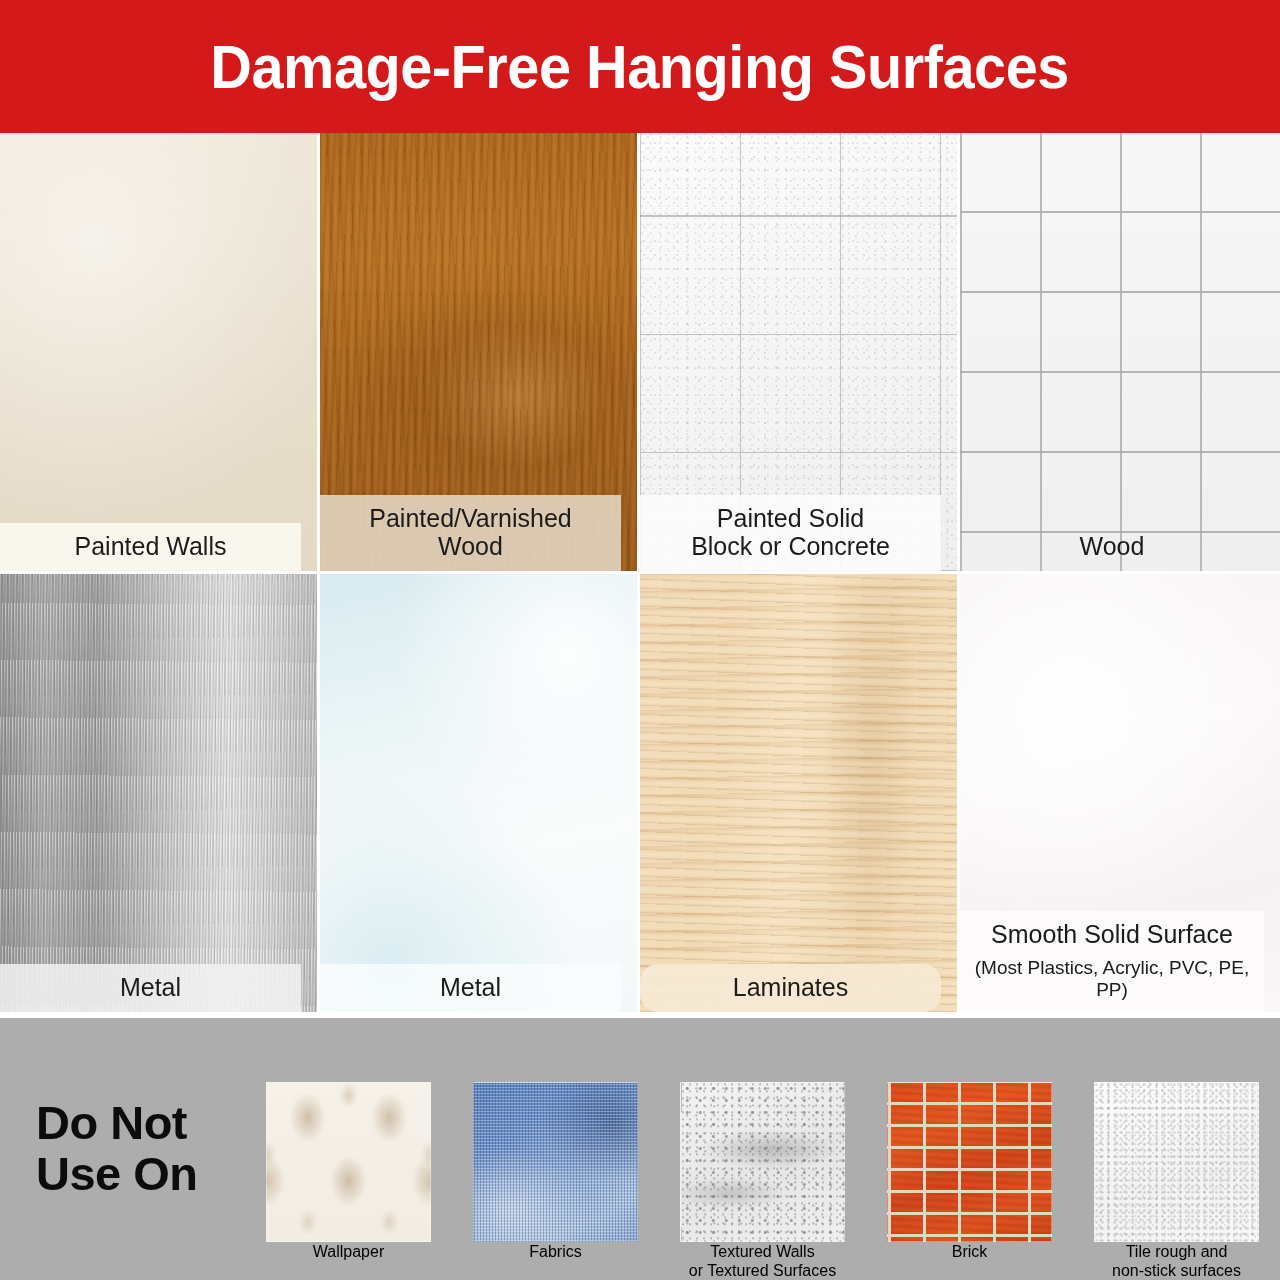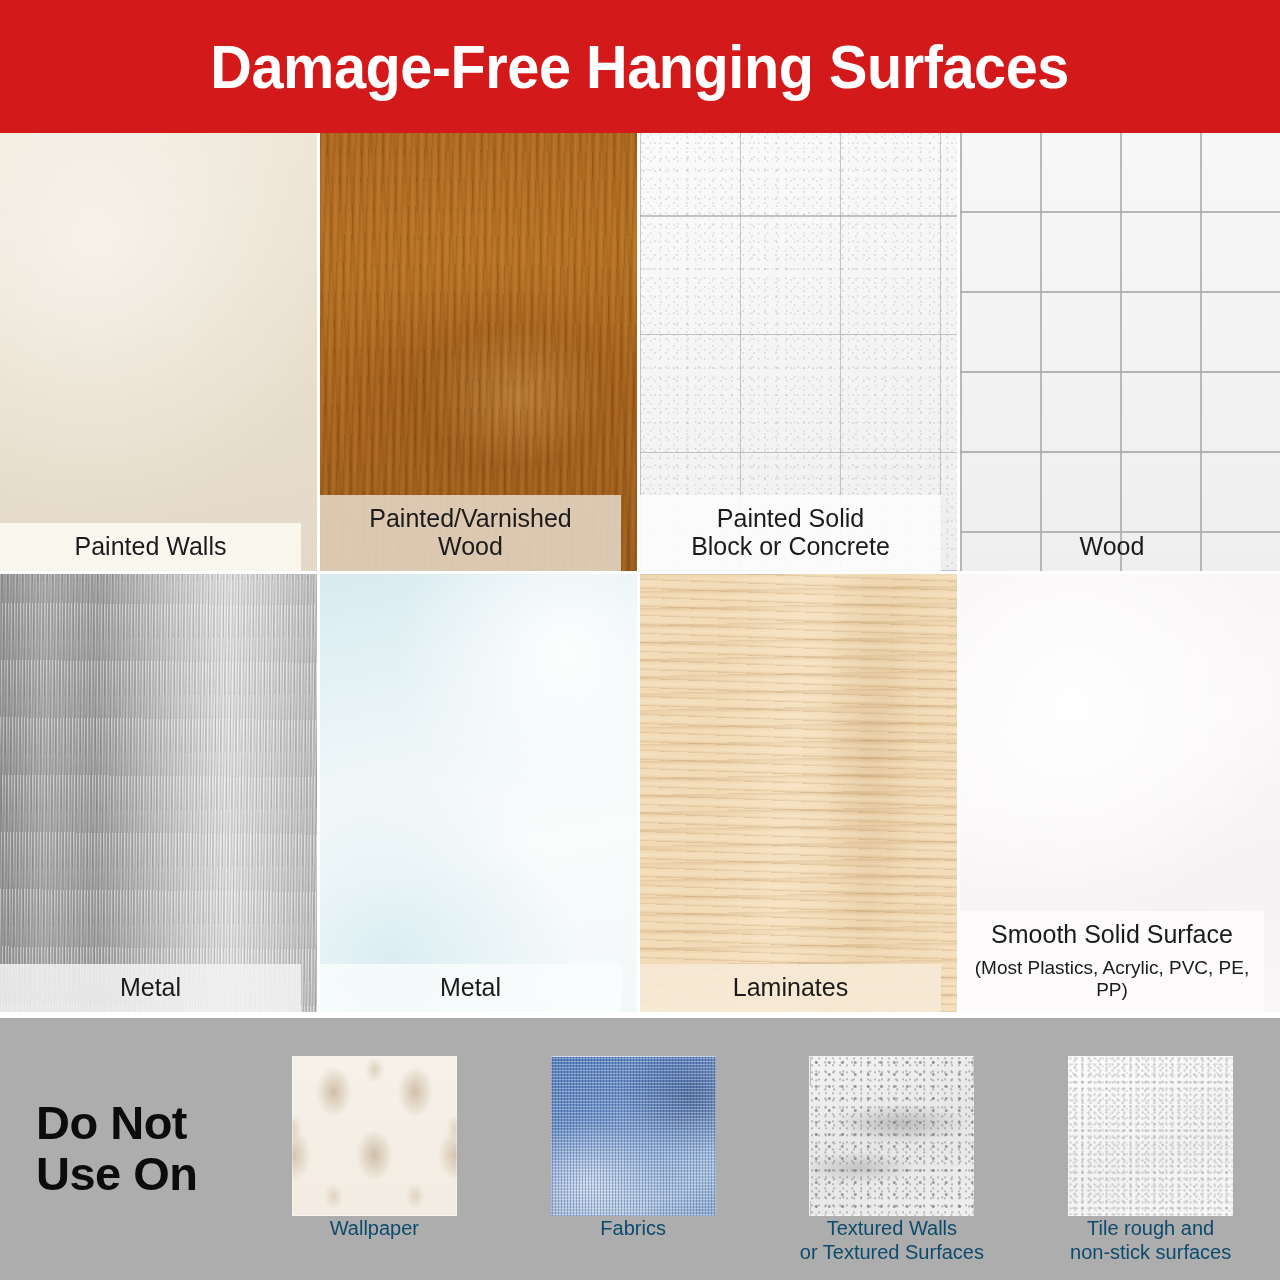--- a/index.html
+++ b/index.html
@@ -102,46 +102,46 @@
   .cap-glass{background:rgba(250,252,252,.80);}
 
   
   .t-laminate{
     background:
       repeating-linear-gradient(2deg, rgba(175,132,82,.26) 0px, rgba(175,132,82,0) 2px, rgba(255,240,215,.22) 4px, rgba(175,132,82,0) 9px),
       repeating-linear-gradient(179deg, rgba(150,108,62,.16) 0px, rgba(150,108,62,0) 4px, rgba(255,246,226,.18) 8px, rgba(150,108,62,0) 17px),
       radial-gradient(ellipse 22% 70% at 72% 40%, rgba(176,130,78,.18), rgba(0,0,0,0) 70%),
       linear-gradient(95deg,#F0D7B2 0%,#EFD5AE 25%,#F4DEBC 48%,#EBD0A7 72%,#F2DBB7 100%);
   }
-  .cap-laminate{background:rgba(246,233,213,.92);}
+  .cap-laminate{background:rgba(246,233,213,.92);border-radius:18px;}
 
   
   .t-solid{
     background:
       radial-gradient(ellipse 95% 70% at 35% 30%, rgba(255,255,255,.95), rgba(255,255,255,0) 72%),
       linear-gradient(165deg,#F8F4F5 0%,#FBF8F9 40%,#F6F1F3 75%,#FAF7F8 100%);
   }
   .cap-solid{background:rgba(253,251,252,.88);}
 
   
   .dont{
     position:absolute;left:0;top:1018px;width:1280px;height:262px;background:#ADADAD;
-    display:flex;align-items:center;
+    display:flex;align-items:flex-end;
   }
   .dont-head{
     width:245px;flex:0 0 245px;display:flex;align-items:center;height:262px;
     padding-left:36px;box-sizing:border-box;
   }
   .dont-head-txt{
     font-weight:bold;font-size:47px;line-height:1.08;color:#0c0c0c;letter-spacing:-.5px;
   }
   .dont-items{flex:1;display:flex;align-items:flex-start;justify-content:space-around;padding-top:22px;}
   .dont-item{width:195px;display:flex;flex-direction:column;align-items:center;}
   .swatch{width:165px;height:160px;border:1px solid rgba(255,255,255,.35);box-sizing:border-box;overflow:hidden;position:relative;}
-  .dont-label{text-align:center;font-size:20px;line-height:1.2;color:#0c4a6e;}
+  .dont-label{text-align:center;font-size:16px;line-height:1.2;color:#000000;}
 
   
   .s-wallpaper{
     background:
       radial-gradient(ellipse 18% 26% at 25% 22%, rgba(196,176,148,.75), rgba(196,176,148,0) 62%),
       radial-gradient(ellipse 18% 26% at 75% 22%, rgba(196,176,148,.75), rgba(196,176,148,0) 62%),
       radial-gradient(ellipse 18% 26% at 50% 62%, rgba(196,176,148,.78), rgba(196,176,148,0) 62%),
       radial-gradient(ellipse 18% 26% at 0% 62%, rgba(196,176,148,.7), rgba(196,176,148,0) 62%),
       radial-gradient(ellipse 18% 26% at 100% 62%, rgba(196,176,148,.7), rgba(196,176,148,0) 62%),
       radial-gradient(ellipse 9% 13% at 50% 8%, rgba(205,188,162,.6), rgba(0,0,0,0) 65%),
@@ -295,20 +295,26 @@
       </div>
 
       <div class="dont-item">
         <div class="swatch s-textured"></div>
         <div class="dont-label">
           <div>Textured Walls</div>
           <div>or Textured Surfaces</div>
         </div>
       </div>
 
+      <div class="dont-item">
+        <div class="swatch s-brick"></div>
+        <div class="dont-label">
+          <div>Brick</div>
+        </div>
+      </div>
 
       <div class="dont-item">
         <div class="swatch s-rough"></div>
         <div class="dont-label">
           <div>Tile rough and</div>
           <div>non-stick surfaces</div>
         </div>
       </div>
 
     </div>

